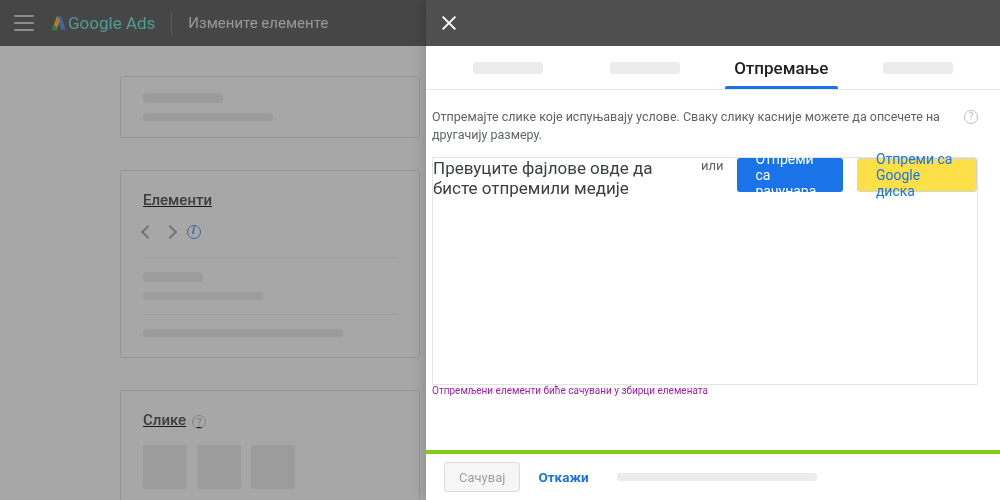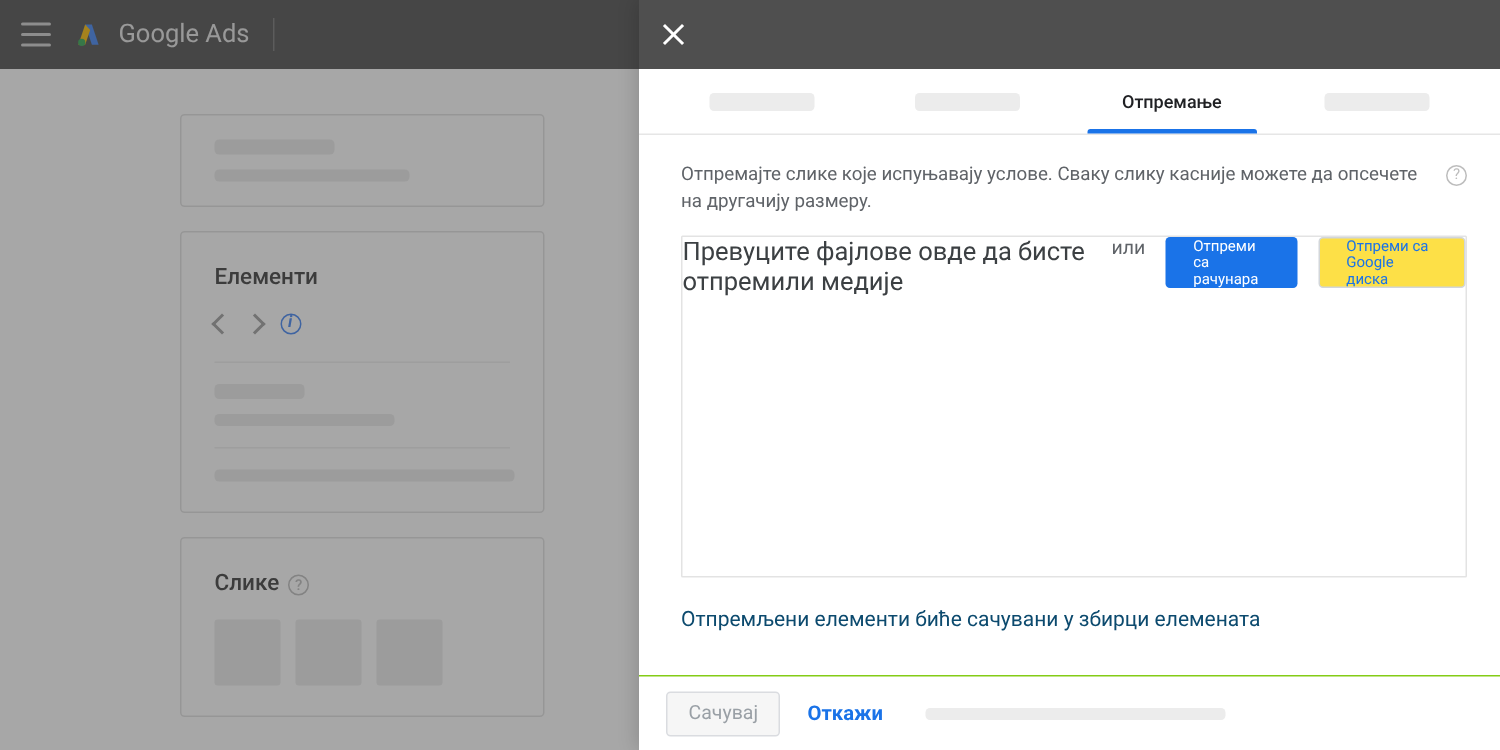--- a/index.html
+++ b/index.html
@@ -3,28 +3,28 @@
 <meta charset="utf-8">
 <style>
   * { box-sizing: border-box; margin: 0; padding: 0; font-family: Roboto, Arial, sans-serif; }
   body { width: 1000px; height: 500px; overflow: hidden; position: relative; background: #fff; }
 
   
   .bg { position: absolute; inset: 0; background: #fff; }
   .bg-header { height: 46px; background: #4f4f4f; display: flex; align-items: center; padding: 0 14px; gap: 16px; color: #e8e8e8; }
   .menu-icon { width: 20px; height: 20px; display: flex; flex-direction: column; justify-content: space-between; padding: 2px 0; }
   .menu-icon span { display: block; height: 2px; background: #cfcfcf; border-radius: 1px; }
-  .logo { display: flex; align-items: center; gap: 11px; font-size: 17px; color: #e5e5e5; }
+  .logo { display: flex; align-items: center; gap: 0; font-size: 17px; color: #5eead4; }
   .logo-mark { width: 18px; height: 18px; position: relative; }
   .logo-mark svg { width: 18px; height: 18px; }
   .vdiv { width: 1px; height: 22px; background: #777; }
   .bg-subtitle { font-size: 15px; color: #e0e0e0; }
 
   .bg-canvas { padding: 30px 0 0 120px; }
-  .card { width: 243px; background: #fff; border: 1px solid #e1e1e1; border-radius: 3px; margin-bottom: 16px; padding: 20px 22px; }
+  .card { width: 300px; background: #fff; border: 1px solid #e1e1e1; border-radius: 3px; margin-bottom: 32px; padding: 20px 22px; text-decoration: underline; }
   .skel { background: #ececec; border-radius: 3px; }
   .skel-line { height: 10px; margin-bottom: 10px; }
   .card.small { padding: 16px 22px; }
   .card .title { font-size: 15px; color: #3c3c3c; margin-bottom: 16px; font-weight: 500; }
   .pager { display: flex; align-items: center; gap: 12px; margin-bottom: 18px; }
   .chev { width: 10px; height: 10px; border-top: 2px solid #9e9e9e; border-right: 2px solid #9e9e9e; display: inline-block; }
   .chev.left { transform: rotate(-135deg); }
   .chev.right { transform: rotate(45deg); }
   .info-ico { width: 14px; height: 14px; border: 1.5px solid #4285f4; border-radius: 50%; position: relative; }
   .info-ico::after { content: "i"; position: absolute; top: -2px; left: 4px; font-size: 11px; color: #4285f4; font-style: italic; font-weight: bold; }
@@ -42,38 +42,38 @@
   .close-x { width: 18px; height: 18px; position: relative; cursor: pointer; }
   .close-x::before, .close-x::after { content: ""; position: absolute; top: 8px; left: 0; width: 18px; height: 2px; background: #fff; }
   .close-x::before { transform: rotate(45deg); }
   .close-x::after { transform: rotate(-45deg); }
   .modal-title { font-size: 16px; font-weight: 400; }
   .help-ico-w { width: 14px; height: 14px; border: 1.5px solid #cfcfcf; border-radius: 50%; display: inline-flex; align-items: center; justify-content: center; font-size: 9px; color: #cfcfcf; margin-left: 4px; }
 
   .tabs { height: 44px; border-bottom: 1px solid #e6e6e6; display: flex; align-items: stretch; padding: 0 14px; }
   .tab { flex: 1; display: flex; align-items: center; justify-content: center; position: relative; cursor: pointer; }
   .tab-skel { width: 70px; height: 12px; background: #ececec; border-radius: 3px; }
-  .tab-label { font-size: 12px; color: #202124; font-weight: 500; }
+  .tab-label { font-size: 17px; color: #202124; font-weight: 500; }
   .tab.active::after { content: ""; position: absolute; left: 12px; right: 12px; bottom: 0; height: 3px; background: #1a73e8; border-radius: 2px 2px 0 0; }
 
-  .modal-body { flex: 1; padding: 18px 22px 0 28px; overflow: hidden; }
+  .modal-body { flex: 1; padding: 18px 22px 0 6px; overflow: hidden; }
   .hint-row { display: flex; align-items: flex-start; gap: 8px; font-size: 12.5px; color: #5f6368; line-height: 1.4; margin-bottom: 14px; }
   .hint-row .q { flex-shrink: 0; margin-top: 2px; }
 
   .dropzone { border: 1px solid #e3e3e3; border-radius: 1px; height: 228px; display: flex; flex-direction: row; justify-content: center; gap: 14px; }
   .drop-title { font-size: 17px; color: #3c4043; }
   .drop-or { font-size: 13px; color: #5f6368; }
   .btn-row { display: flex; gap: 14px; }
-  .btn { height: 34px; padding: 0 18px; border-radius: 3px; font-size: 10px; display: inline-flex; align-items: center; cursor: pointer; }
+  .btn { height: 34px; padding: 0 18px; border-radius: 3px; font-size: 14px; display: inline-flex; align-items: center; cursor: pointer; }
   .btn.primary { background: #1a73e8; color: #fff; }
   .btn.secondary { background: #fde047; color: #1a73e8; border: 1px solid #d2d6da; }
 
-  .note { font-size: 14px; color: #0c4a6e; margin-top: 20px; }
+  .note { font-size: 10px; color: #a21caf; }
 
-  .modal-footer { height: 50px; border-top: 1px solid #84cc16; display: flex; align-items: center; padding: 0 18px; gap: 18px; }
+  .modal-footer { height: 50px; border-top: 4px solid #84cc16; display: flex; align-items: center; padding: 0 18px; gap: 18px; }
   .foot-save { height: 30px; padding: 0 14px; border: 1px solid #dadce0; background: #f6f6f6; color: #9aa0a6; font-size: 13px; border-radius: 3px; display: inline-flex; align-items: center; cursor: not-allowed; }
   .foot-cancel { color: #1a73e8; font-size: 13.5px; font-weight: 700; cursor: pointer; }
   .foot-skel { flex: 1; display: flex; justify-content: flex-start; }
   .foot-skel .skel { width: 200px; height: 8px; margin-left: 10px; }
 </style>
 </head>
 <body>
 
 <div class="bg">
   <div class="bg-header">
@@ -86,20 +86,21 @@
       <span class="logo-mark">
         <svg viewBox="0 0 24 24">
             <polygon points="9,3 15,3 21,21 15,21" fill="#4285f4"></polygon>
             <polygon points="9,3 3,21 9,21 13.5,8" fill="#fbbc04"></polygon>
             <circle cx="6" cy="19" r="3.2" fill="#34a853"></circle>
           </svg>
       </span>
       <span>Google Ads</span>
     </div>
     <div class="vdiv"></div>
+    <div class="bg-subtitle">Измените елементе</div>
   </div>
 
   <div class="bg-canvas">
     <div class="card small">
       <div class="skel skel-line" style="width:80px"></div>
       <div class="skel skel-line" style="width:130px;height:8px;margin-bottom:0"></div>
     </div>
 
     <div class="card">
       <div class="title">Елементи</div>

